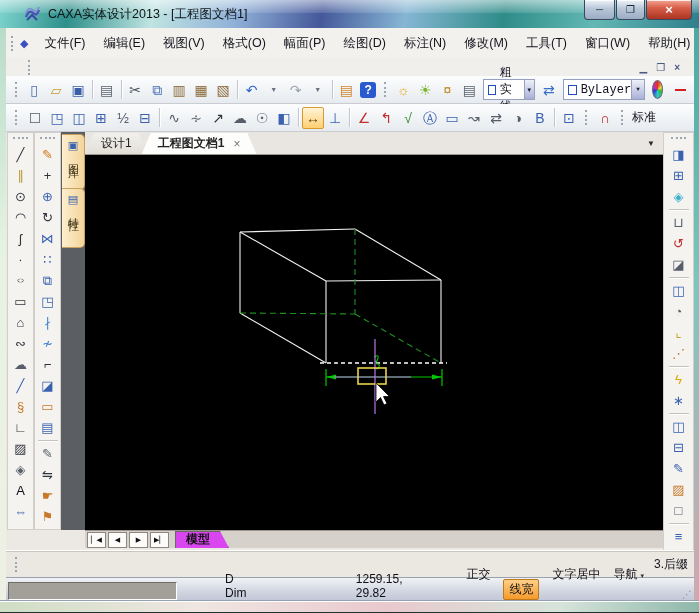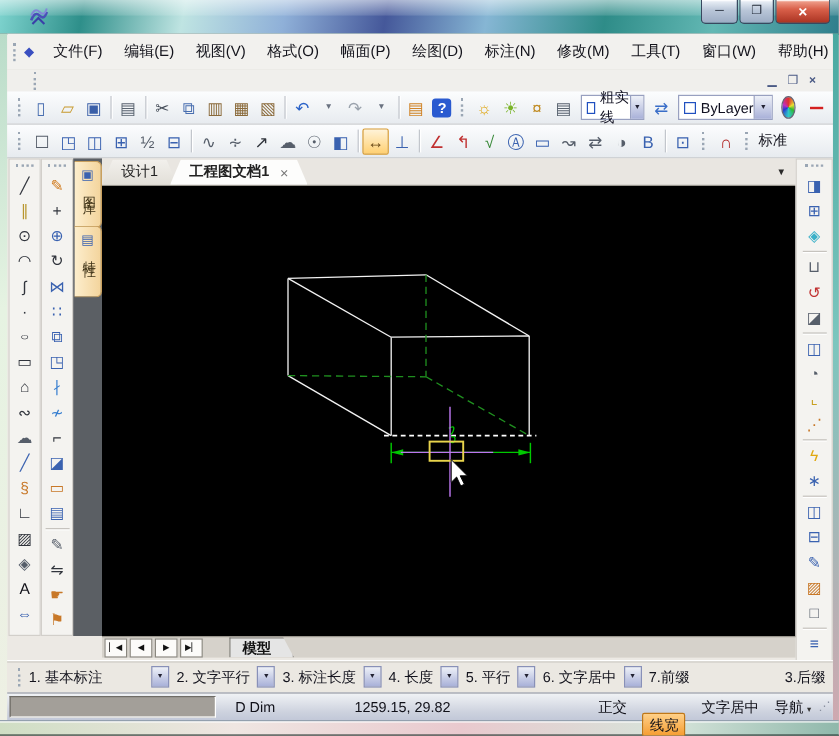--- a/index.html
+++ b/index.html
@@ -76,55 +76,56 @@
   .dtab.active{background:#fdfdfc;font-weight:bold;}
   .dtab .tclose{margin-left:9px;color:#777;font-weight:normal;font-size:12px;}
   #tab-dd{margin-left:auto;margin-right:8px;font-size:8px;color:#2a2a2a;align-self:center;}
   #canvas{position:absolute;left:0;top:23px;width:578px;height:375px;background:#000;}
   #canvas svg{position:absolute;left:0;top:0;}
   
   #navstrip{left:85px;top:530px;width:578px;height:18px;background:#d6d2cb;border-top:1px solid #9a968e;
             display:flex;align-items:center;box-sizing:border-box;}
   .navbtn{width:17px;height:14px;background:#fcfbf9;border:1px solid #8a877f;margin-left:2px;font-size:7px;
           display:flex;align-items:center;justify-content:center;color:#111;}
-  #model-tab{height:16px;margin-left:22px;background:#e5e5e5;border:1px solid #6a675f;border-bottom:none;
+  #model-tab{height:16px;margin-left:6px;background:#d946ef;border:1px solid #6a675f;border-bottom:none;
              clip-path:polygon(0 0,calc(100% - 9px) 0,100% 100%,0 100%);
-             padding:0 18px 0 10px;font-size:12px;font-weight:bold;display:flex;align-items:center;color:#111;}
+             padding:0 18px 0 10px;font-size:12px;font-weight:bold;display:flex;align-items:flex-end;color:#111;}
   
   #cmdbar{left:6px;top:550px;width:688px;height:27px;background:#ebe8e2;border-top:1px solid #fff;
           box-shadow:inset 0 1px #c9c6c0;display:flex;align-items:center;font-size:12px;color:#14141e;
           padding:0 6px 0 4px;box-sizing:border-box;}
   .cmditem{white-space:nowrap;}
   .cmdd{width:13px;height:16px;margin:0 6px;background:linear-gradient(#eef1f8,#a8b0d8);border:1px solid #8890b8;
         display:flex;align-items:center;justify-content:center;font-size:6px;color:#223;}
   #cmd-first{width:96px;}
   #cmd-right{margin-left:auto;}
   
   #statusbar{left:6px;top:577px;width:688px;height:23px;background:linear-gradient(#f0f2f5,#cdd2de 70%,#c2c8d8);
-             display:flex;align-items:center;font-size:12px;color:#101018;box-sizing:border-box;
-             border-top:1px solid #9aa0ac;}
+             display:flex;align-items:flex-end;font-size:12px;color:#101018;box-sizing:border-box;
+             border-top:1px solid #9aa0ac;gap:32px;}
   #cmdline{width:170px;height:16px;background:#a39f99;border:1px solid #6f6c66;border-bottom-color:#fff;border-right-color:#fff;margin-left:2px;}
   #stat-mode{margin-left:16px;}
   #stat-coords{margin-left:66px;}
   #stat-right{margin-left:auto;display:flex;align-items:center;gap:13px;margin-right:6px;}
   .stog{white-space:nowrap;}
   .stog.on{background:linear-gradient(#ffd088,#f59a2c);border:1px solid #c07818;border-radius:2px;padding:1px 5px;margin-top:30px;}
   #stat-grip{font-size:10px;color:#8a90a0;margin-right:2px;}
   .ddarrow{font-size:7px;color:#333;margin-left:3px;}
 </style>
 </head>
 <body>
 
 <div id="titlebar" class="abs">
   <div class="sheen"></div>
   <svg id="title-ico" class="abs" viewBox="0 0 17 17">
     <path d="M2,12 Q5,4 9,8 T15,5" fill="none" stroke="#4a50b8" stroke-width="2.2"></path>
     <path d="M2,8 Q5,1 9,5 T15,2" fill="none" stroke="#8288d8" stroke-width="1.6"></path>
     <path d="M3,15 L8,10 L13,15" fill="none" stroke="#3a40a8" stroke-width="1.8"></path>
   </svg>
+  <span id="title-text" class="abs">CAXA实体设计2013 - [工程图文档1]</span>
   <div id="winbtns" class="abs">
       <div class="wbtn" style="width: 29px;">─</div>
       <div class="wbtn" style="width: 27px;">❐</div>
       <div class="wbtn close" style="width: 44px;">×</div>
     </div>
 </div>
 
 <div id="lborder" class="abs"></div>
 <div id="rborder" class="abs"></div>
 <div id="bborder" class="abs"></div>
@@ -219,21 +220,21 @@
       <span style="color: rgb(90, 100, 112);">▤</span>
     </span>
     <div class="combo" style="width: 84px;">
       <span class="sq"></span>
       <span>粗实线</span>
       <span class="dd">▼</span>
     </div>
     <span class="tbtn">
       <span style="color: rgb(58, 110, 200);">⇄</span>
     </span>
-    <div class="combo" style="width: 76px;">
+    <div class="combo" style="width: 76px; font-family: Liberation Mono, monospace;">
       <span class="sq"></span>
       <span>ByLayer</span>
       <span class="dd">▼</span>
     </div>
     <div class="wheel"></div>
     <div class="rline"></div>
   </div>
 <div id="toolbar-b" class="tb abs">
     <div class="gripv"></div>
     <span class="tbtn">
@@ -556,35 +557,20 @@
       <div class="navbtn">▶</div>
       <div class="navbtn">▶▏</div>
     </span>
   <div id="model-tab">
     <span>模型</span>
   </div>
 </div>
 
 <div id="cmdbar" class="abs">
   <div class="gripv"></div>
-  <span id="cmditems" style="display:flex;align-items:center;flex:1">
-      <span class="cmditem" id="cmd-first">1. 基本标注</span>
-      <span class="cmdd">▼</span>
-      <span class="cmditem">2. 文字平行</span>
-      <span class="cmdd">▼</span>
-      <span class="cmditem">3. 标注长度</span>
-      <span class="cmdd">▼</span>
-      <span class="cmditem">4. 长度</span>
-      <span class="cmdd">▼</span>
-      <span class="cmditem">5. 平行</span>
-      <span class="cmdd">▼</span>
-      <span class="cmditem">6. 文字居中</span>
-      <span class="cmdd">▼</span>
-      <span class="cmditem" style="margin-right: 10px;">7.前缀</span>
-    </span>
   <span id="cmd-right" class="cmditem">3.后缀</span>
 </div>
 
 <div id="statusbar" class="abs">
   <div id="cmdline"></div>
   <span id="stat-mode">D Dim</span>
   <span id="stat-coords">1259.15, 29.82</span>
   <div id="stat-right">
       <span class="stog">正交</span>
       <span class="stog on">线宽</span>

